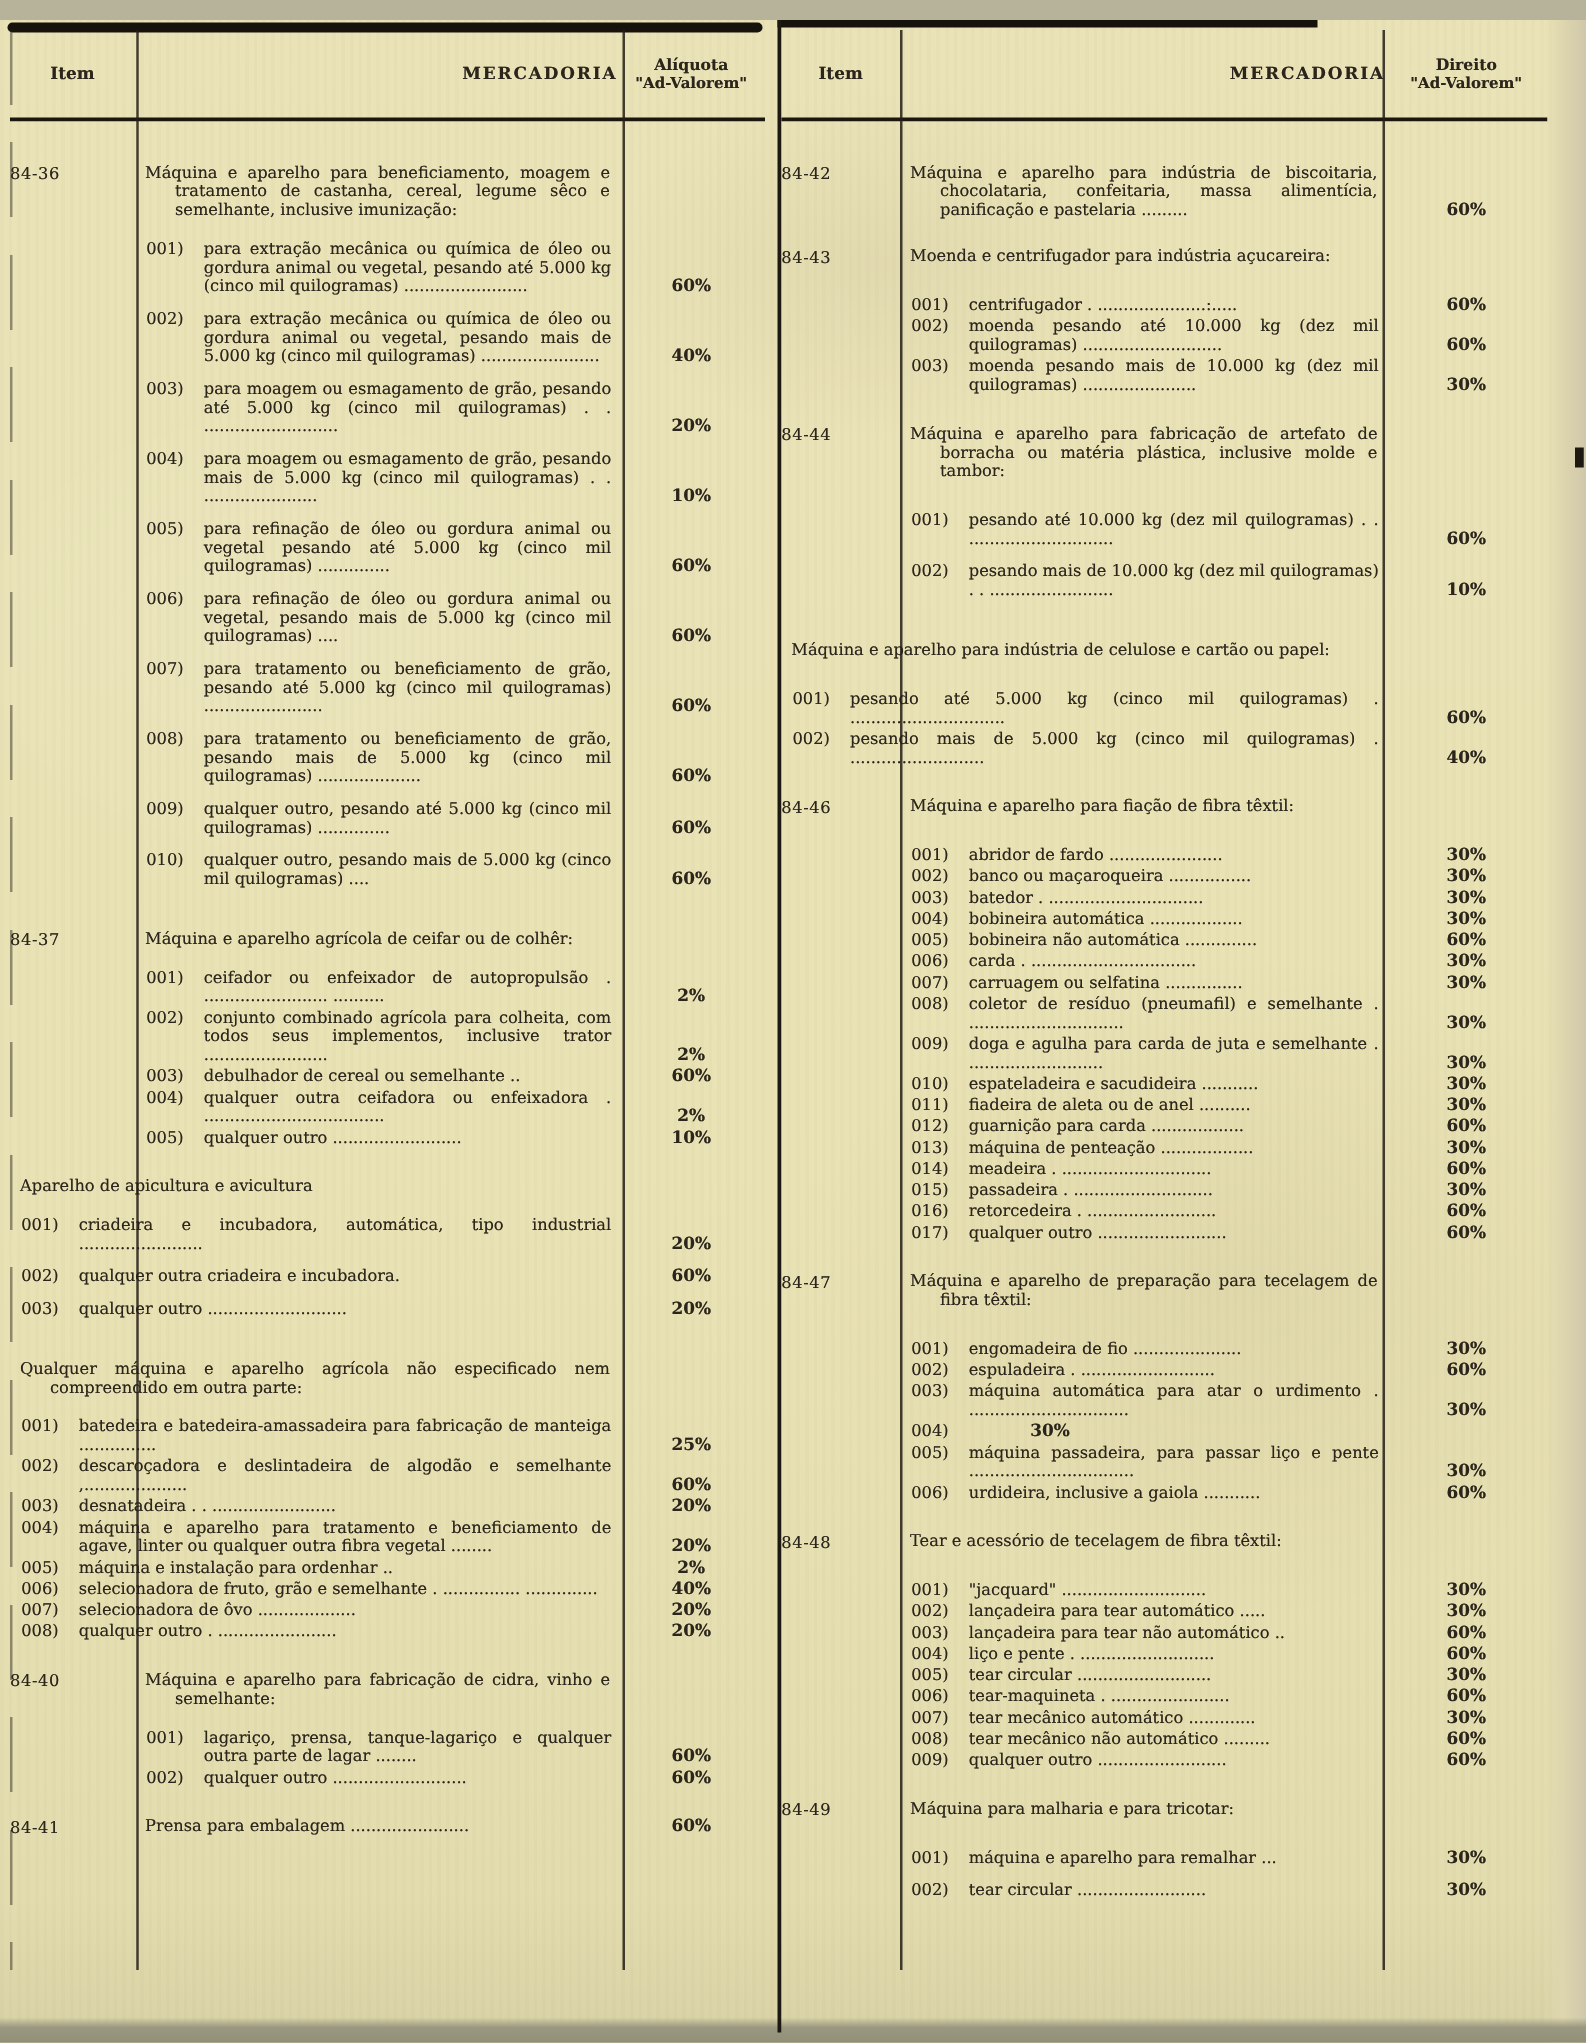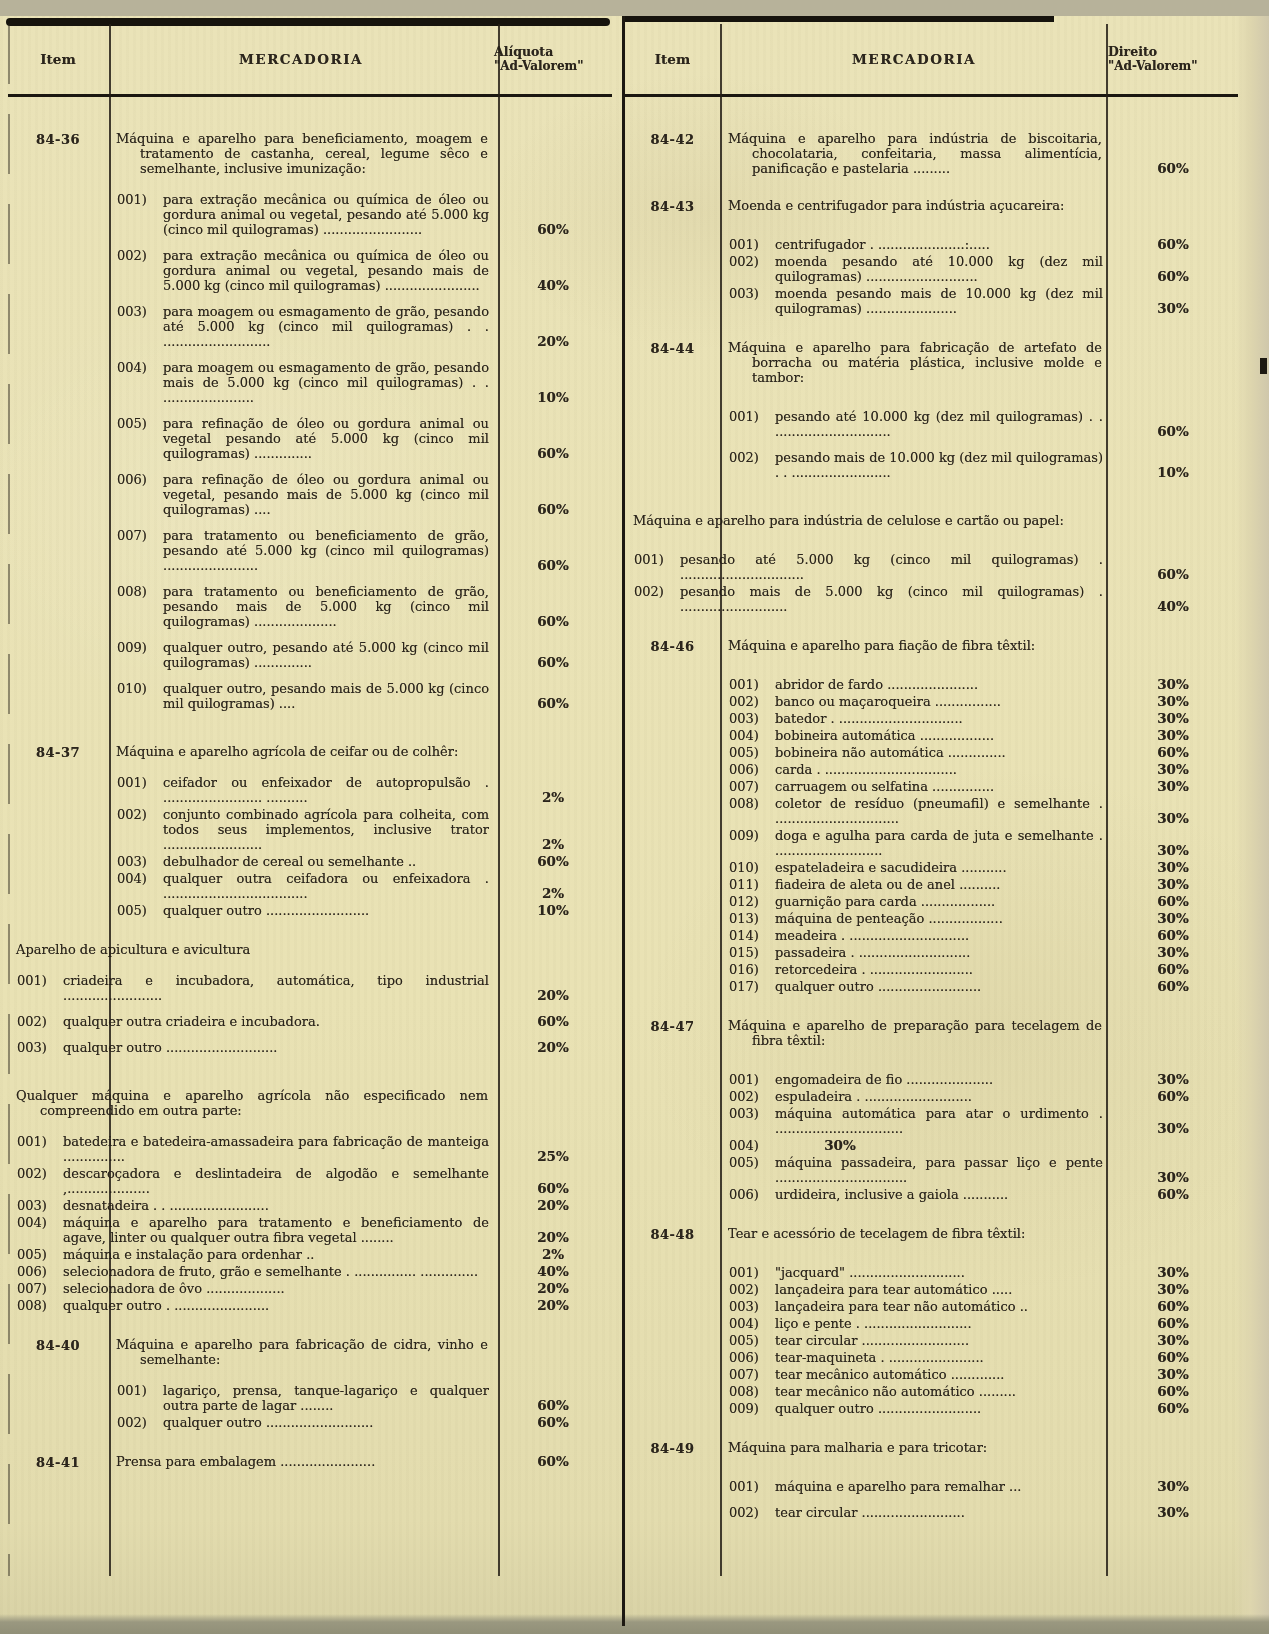--- a/index.html
+++ b/index.html
@@ -30,38 +30,38 @@
   .edge-mark{position:absolute;background:#1d1912;}
 
   
   .ttable{position:absolute;top:0;height:1610px;overflow:hidden;}
   .ttable.left{left:8px;width:604px;}
   .ttable.right{left:622px;width:613px;border-left:3px solid #1d1912;}
   .thead{display:flex;align-items:center;height:70px;margin-top:8px;
     border-bottom:3px solid #1b1710;font-weight:bold;}
   .th-item{width:100px;text-align:center;font-size:13.5px;}
   .right .th-item{width:95px;}
-  .th-merc{flex:1;text-align:center;letter-spacing:1.5px;font-size:13.5px;}
-  .th-rate{width:118px;font-size:12.5px;line-height:15px;}
+  .th-merc{flex:1;text-align:right;letter-spacing:1.5px;font-size:13.5px;}
+  .th-rate{width:118px;text-align:center;font-size:12.5px;line-height:15px;}
   .right .th-rate{width:130px;}
   .th-rate .l2{font-size:12px;}
   .tbody{padding-top:34px;}
 
   .vrule{position:absolute;width:2px;background:#241f16;opacity:.85;top:8px;bottom:50px;}
   .left .vr1{left:101px;}
   .left .vr2{left:490px;}
   .left .vr0{left:0px;width:2px;opacity:.45;
     background:repeating-linear-gradient(180deg,#241f16 0 60px, rgba(0,0,0,0) 60px 90px);}
   .right .vr1{left:95px;}
   .right .vr2{left:481px;}
 
   
   .item-block{display:flex;margin-bottom:22px;}
   .right .item-block{margin-bottom:22px;}
-  .col-itemnum{width:100px;flex:none;font-weight:bold;text-align:center;
+  .col-itemnum{width:100px;flex:none;font-weight:normal;
     letter-spacing:.5px;padding-top:1px;font-size:13px;}
   .right .col-itemnum{width:95px;}
   .col-main{flex:1;min-width:0;}
   .head-row{display:flex;}
   .head-text{flex:1;min-width:0;padding-left:32px;text-indent:-24px;
     padding-right:6px;text-align:justify;}
   .rate-cell{width:118px;flex:none;display:flex;align-items:flex-end;
     justify-content:center;font-weight:bold;font-size:13.5px;padding-bottom:0;}
   .right .rate-cell{width:130px;}
   .subs{margin-top:16px;}

